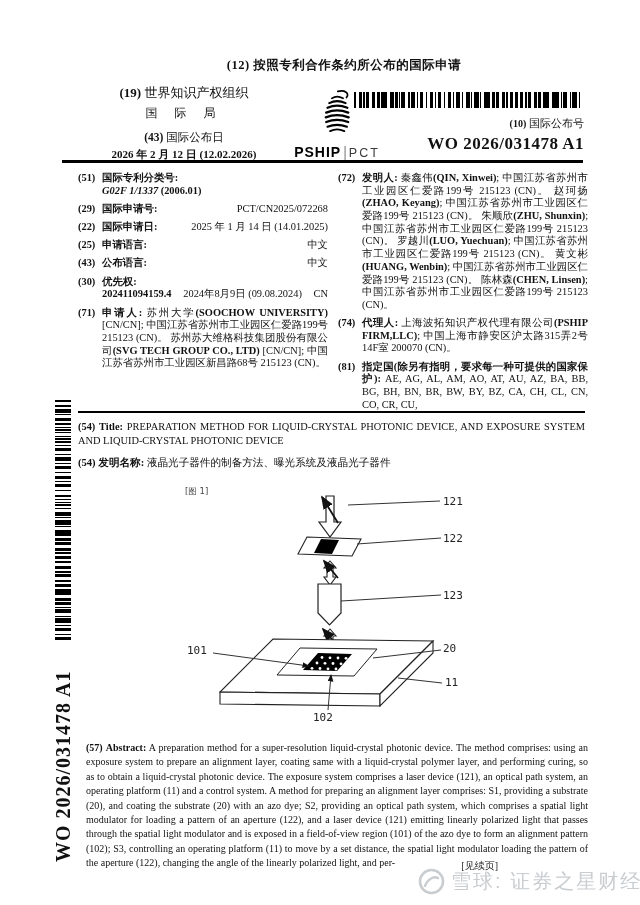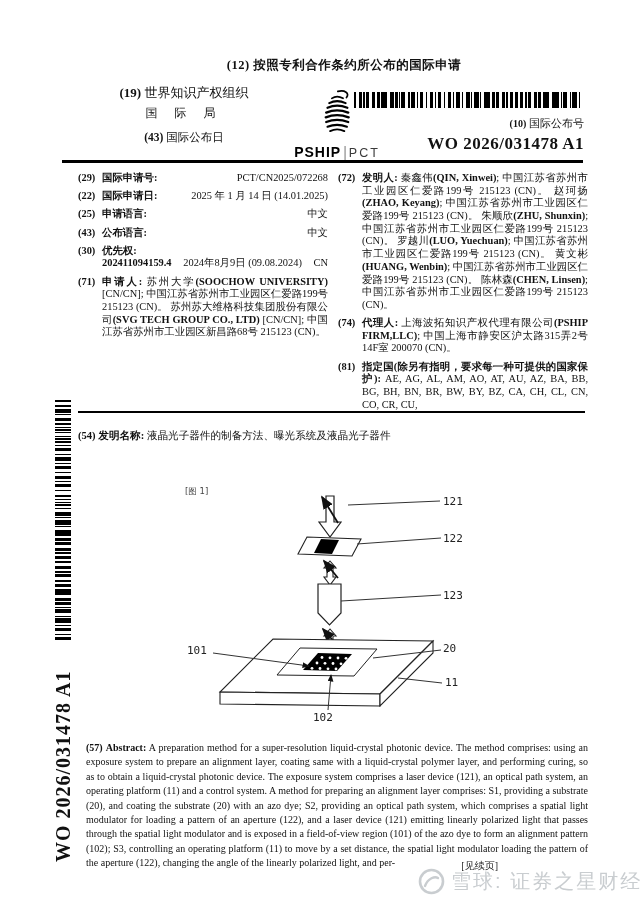--- a/index.html
+++ b/index.html
@@ -93,20 +93,21 @@
 <body>
 
 <div class="page">
 
   <div class="pub-type">(12) 按照专利合作条约所公布的国际申请</div>
 
   <div class="org-block">
     <div class="org-name"><b>(19)</b> <span>世界知识产权组织</span></div>
     <div class="org-office">国 际 局</div>
     <div class="pubdate-label"><b>(43)</b> <span>国际公布日</span></div>
+    <div class="pubdate-value">2026 年 2 月 12 日 (12.02.2026)</div>
   </div>
 
   <div class="logo-block">
     <svg width="52" height="50" viewBox="0 0 60 58">
       <g fill="none" stroke="#000" stroke-linecap="round">
         <path d="M31 4 C 39 2, 45 6, 41 11" stroke-width="2"></path>
         <path d="M24 12 Q30 8 37 12" stroke-width="2"></path>
         <path d="M21 17.5 Q30 13 40 17.5" stroke-width="2.4"></path>
         <path d="M19 23 Q30 18 42 23" stroke-width="2.6"></path>
         <path d="M17.5 28.5 Q30 23.5 43 28.5" stroke-width="2.8"></path>
@@ -125,20 +126,25 @@
     <div class="barcode-h"></div>
     <div class="pubno-label"><b>(10)</b> <span>国际公布号</span></div>
     <div class="pubno-value">WO 2026/031478 A1</div>
   </div>
 
   <div class="rule1"></div>
 
   <div class="columns">
     <div class="col">
 
+      <div class="f">
+        <span class="num">(51)</span>
+        <div><span class="lbl" style="font-weight:bold">国际专利分类号:</span><br>
+        <span class="cls-line"><span>G02F 1/1337</span> <span class="ver">(2006.01)</span></span></div>
+      </div>
 
       <div class="f">
         <span class="num">(29)</span>
         <div class="kv">
             <span class="k">国际申请号:</span>
             <span>PCT/CN2025/072268</span>
           </div>
       </div>
 
       <div class="f">
@@ -205,20 +211,23 @@
       </div>
     </div>
   </div>
 
   <div class="barcode-v"></div>
   <div class="vpubnum">WO 2026/031478 A1</div>
 
   <div class="rule2"></div>
 
   <div class="title-section">
+    <div class="title-en">
+      <b>(54)</b> <b>Title:</b> <span>PREPARATION METHOD FOR LIQUID-CRYSTAL PHOTONIC DEVICE, AND EXPOSURE SYSTEM AND LIQUID-CRYSTAL PHOTONIC DEVICE</span>
+    </div>
     <div class="title-zh">
       <b>(54)</b> <span class="lbl">发明名称:</span> <span>液晶光子器件的制备方法、曝光系统及液晶光子器件</span>
     </div>
   </div>
 
   <div class="figure">
     <svg width="520" height="258" viewBox="0 0 520 258">
       <defs>
         <marker id="ah" markerWidth="9" markerHeight="8" refX="6.5" refY="3" orient="auto">
           <path d="M0,0 L7.5,3 L0,6 Z" fill="#111"></path>

